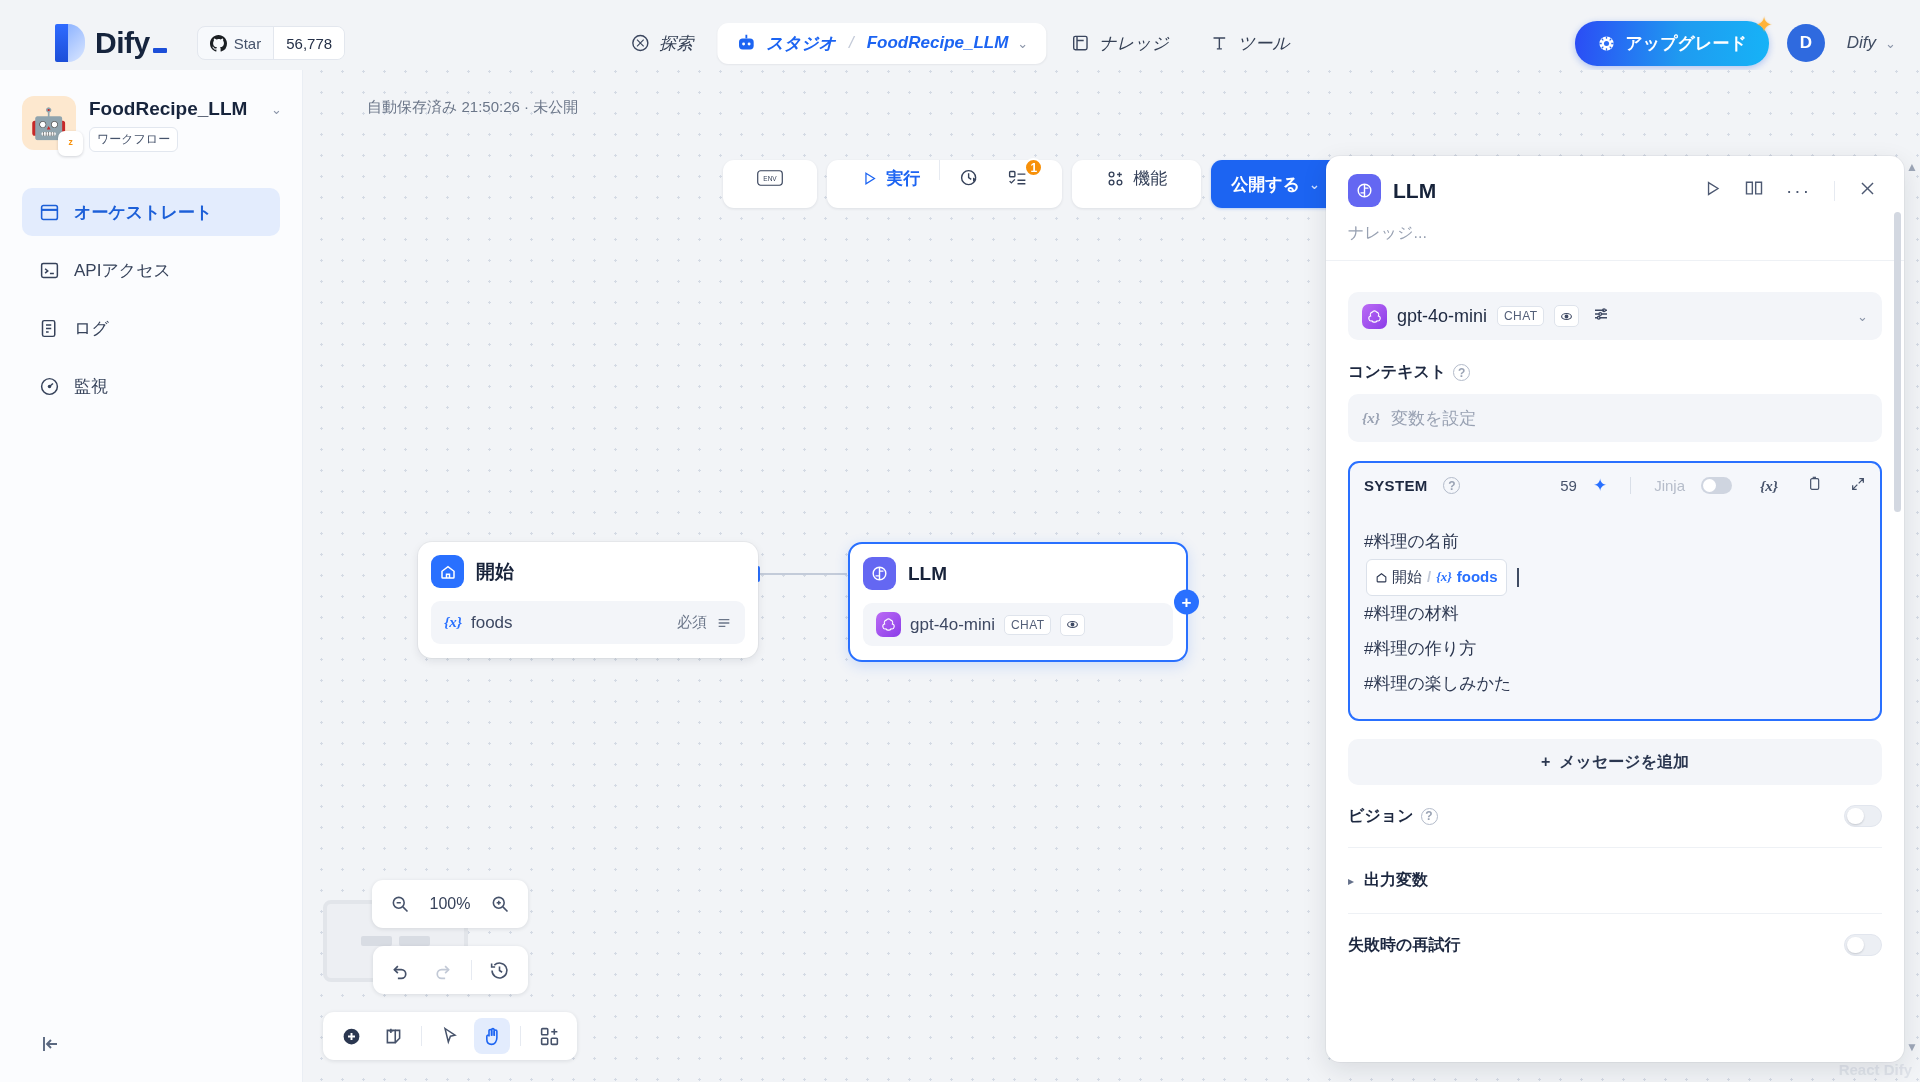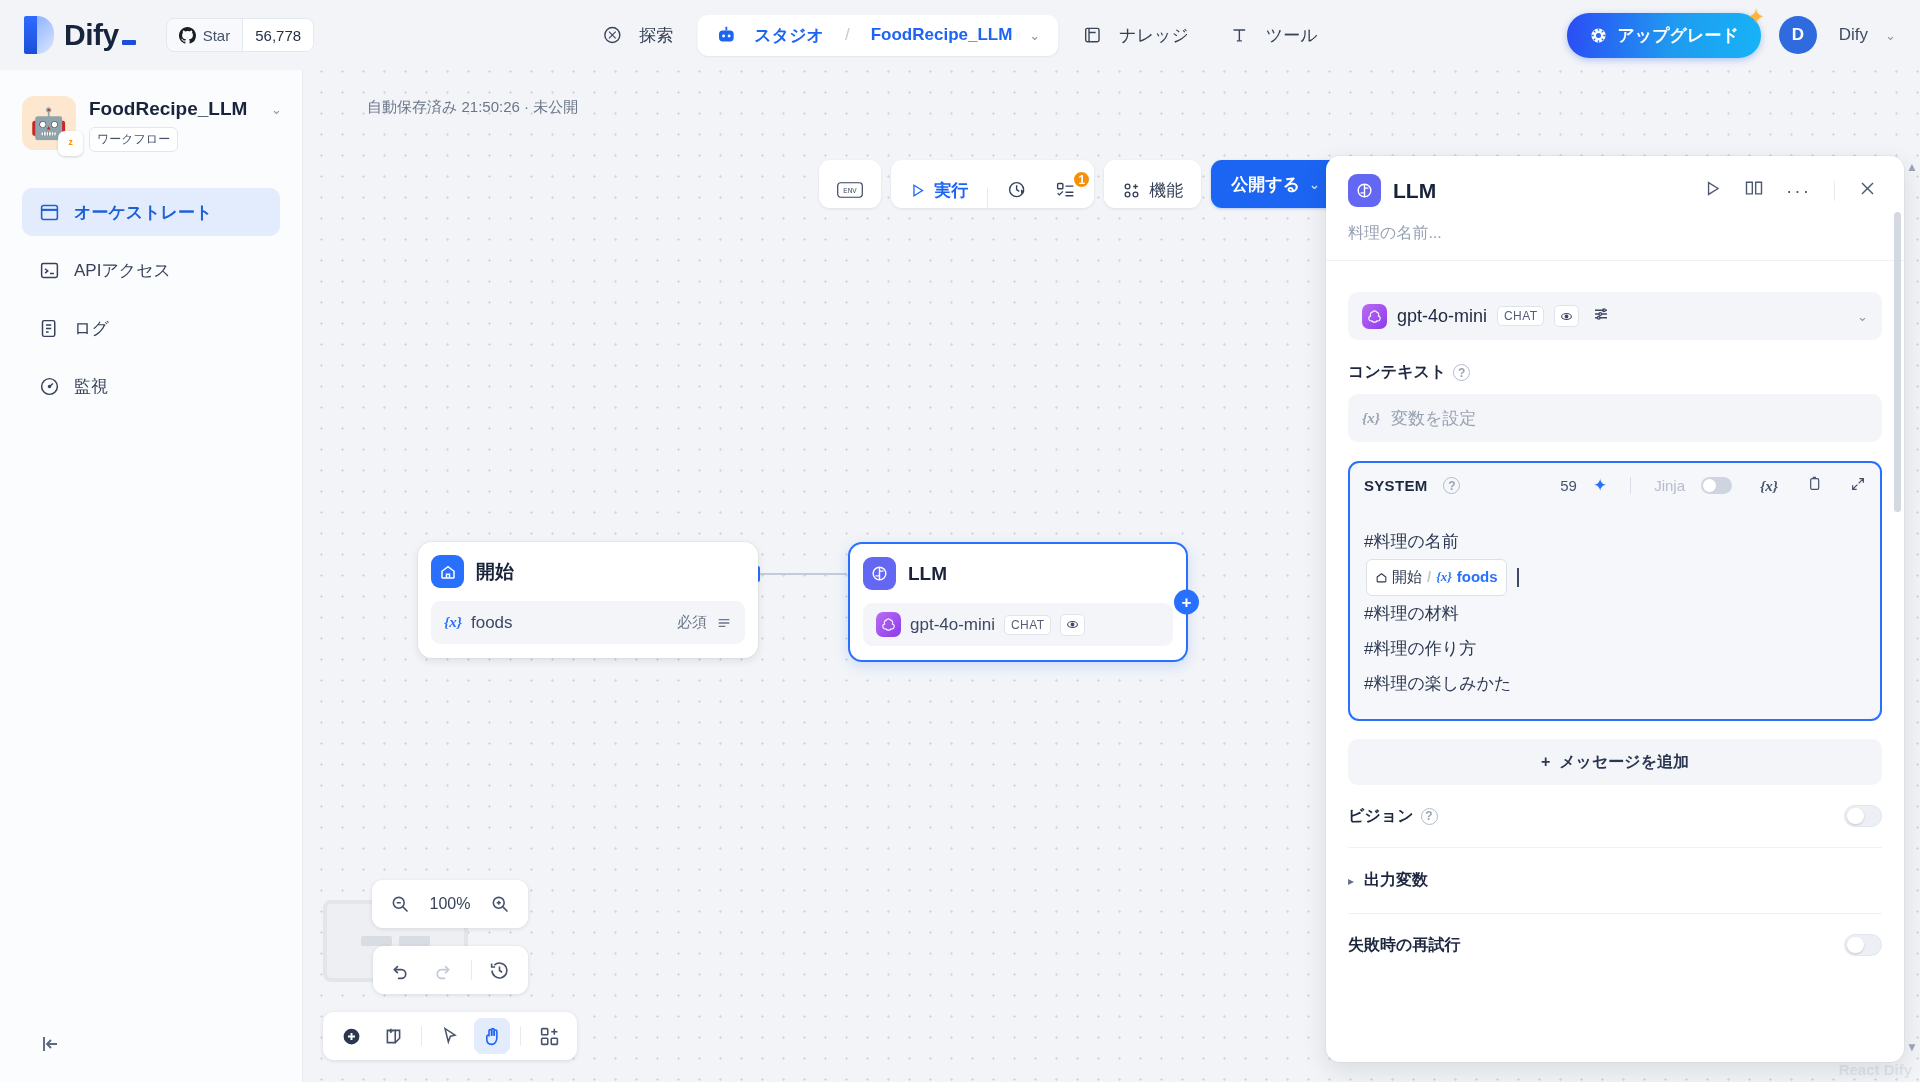--- a/index.html
+++ b/index.html
@@ -7,23 +7,23 @@
     width: 1920px; height: 1082px;
     font-family: "Liberation Sans", "DejaVu Sans", sans-serif;
     background: #f2f4f7;
     overflow: hidden;
     -webkit-font-smoothing: antialiased;
   }
   .app { position: relative; width: 1920px; height: 1082px; }
 
   
   .topbar {
-    position: absolute; top: 0; left: 0; right: 0; height: 70px;
+    position: absolute; top: 8px; left: 0; right: 0; height: 70px;
     background: #f2f4f7;
-    display: flex; align-items: center;
+    display: flex; align-items: center; padding-left: 31px;
   }
   .brand { display: flex; align-items: center; margin-left: 24px; gap: 10px; }
   .logo-mark {
     width: 30px; height: 38px; position: relative;
   }
   .logo-mark .bar {
     position: absolute; left: 0; top: 0; width: 13px; height: 38px;
     background: linear-gradient(180deg,#2f6bff 0%,#1c4ed8 100%);
     border-radius: 2px 0 0 2px;
   }
@@ -53,23 +53,23 @@
     padding: 0 12px; height: 100%; display: flex; align-items: center;
     background: #ffffff; border-left: 1px solid #e3e7ee;
     font-size: 15px; color: #253047; font-weight: 500;
   }
 
   .nav-center {
     position: absolute; left: 50%; transform: translateX(-50%);
     display: flex; align-items: center; gap: 8px; height: 100%;
   }
   .nav-item {
-    display: flex; align-items: center; gap: 17px;
+    display: flex; align-items: center; gap: 9px;
     padding: 9px 16px; border-radius: 11px;
-    font-size: 17px; color: #354055; font-weight: 500; cursor: pointer;
+    font-size: 17px; color: #354055; font-weight: 500; cursor: pointer; font-style: italic;
   }
   .nav-item.pill {
     background: #ffffff; box-shadow: 0 1px 2px rgba(16,24,40,.06);
     padding: 9px 18px;
   }
   .crumb-studio { color: #1c64f2; font-weight: 600; }
   .crumb-sep { color: #c3cad8; margin: 0 4px; }
   .crumb-app { color: #1c64f2; font-weight: 600; }
   .chev { color: #8a94a8; font-size: 13px; }
 
@@ -144,21 +144,21 @@
   .autosave {
     position: absolute; top: 28px; left: 64px;
     font-size: 15px; color: #6b7689;
   }
   .wf-toolbar {
     position: absolute; top: 90px; right: 580px;
     display: flex; align-items: center; gap: 10px;
   }
   .tb-group {
     background: #fff; border-radius: 11px; box-shadow: 0 1px 3px rgba(16,24,40,.09);
-    display: flex; align-items: flex-end; height: 48px; padding: 0 7px; gap: 5px;
+    display: flex; align-items: flex-start; height: 48px; padding: 0 23px; gap: 5px;
   }
   .tb-btn {
     display: flex; align-items: center; gap: 8px; height: 36px; padding: 0 11px;
     border-radius: 8px; cursor: pointer; font-size: 17px; color: #36425a; position: relative;
   }
   .tb-btn.primaryish { color: #1c64f2; font-weight: 600; }
   .tb-div { width: 1px; height: 20px; background: #e6eaf1; margin: 0 3px; }
   .badge-dot {
     position: absolute; top: -2px; right: -4px;
     min-width: 19px; height: 19px; border-radius: 10px; background: #f79009;
@@ -713,21 +713,21 @@
             </svg>
         </span>
         <span class="phead-ic" style="letter-spacing:2px;line-height:12px">···</span>
         <span class="phead-div"></span>
         <span class="phead-ic">
           <svg width="19" height="19" viewBox="0 0 24 24" fill="none" stroke="#4d5972" stroke-width="1.8">
               <path d="M5 5l14 14M19 5L5 19"></path>
             </svg>
         </span>
       </div>
-      <div class="panel-desc">料理の名前...</div>
+      <div class="panel-desc">ナレッジ...</div>
     </div>
     <div class="panel-sep"></div>
 
     <div class="panel-body">
 
       <div class="model-row">
         <span class="oai-mark">
           <svg width="15" height="15" viewBox="0 0 24 24" fill="none" stroke="#fff" stroke-width="1.7">
               <path d="M12 3a4 4 0 0 1 3.5 2 4 4 0 0 1 2.6 6.2A4 4 0 0 1 16 19a4 4 0 0 1-4 2 4 4 0 0 1-4-2 4 4 0 0 1-2.1-7.8A4 4 0 0 1 8.5 5 4 4 0 0 1 12 3z"></path>
             </svg>

